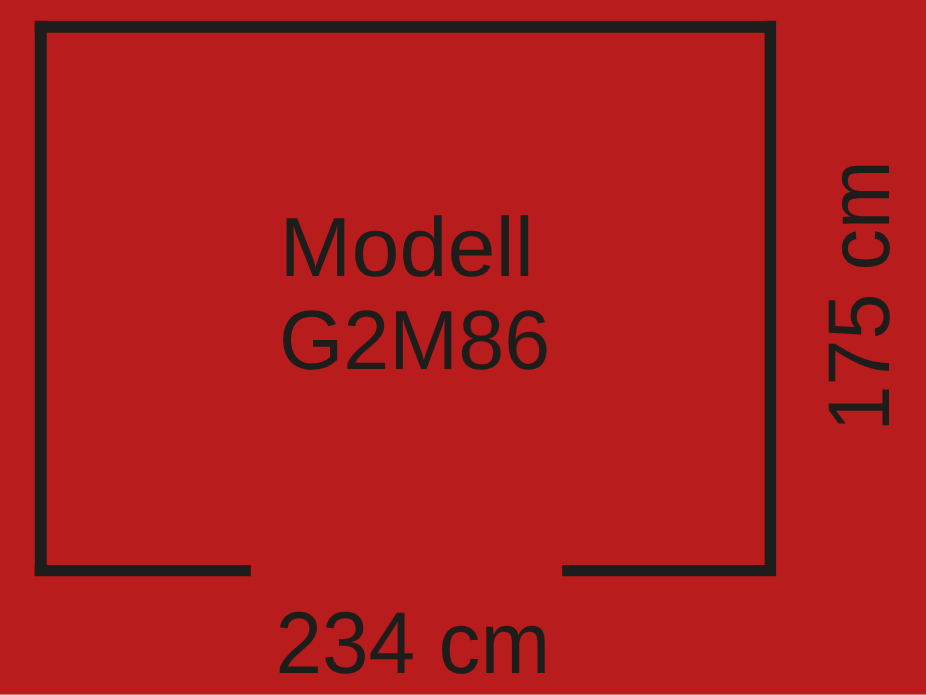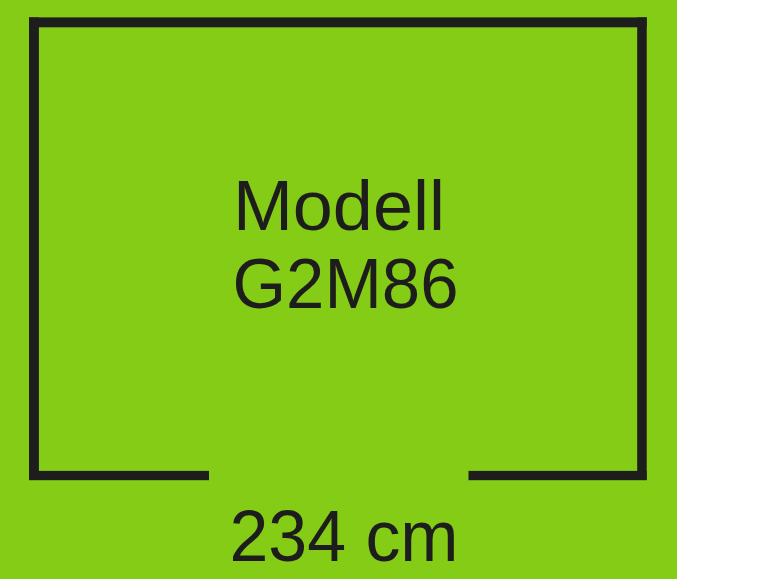--- a/index.html
+++ b/index.html
@@ -1,16 +1,16 @@
 <!DOCTYPE html>
 <html><head>
 <meta charset="utf-8">
 <style>
   html,body{margin:0;padding:0;background:#ffffff;}
-  #canvas{position:relative;width:677px;height:579px;background:#84cc16;overflow:hidden;}
+  #canvas{position:relative;width:772px;height:579px;background:#b91c1c;overflow:hidden;}
   svg text{font-family:"Liberation Sans",sans-serif;fill:#1d1d1b;}
 </style>
 </head>
 <body>
 
 <div id="canvas">
 <svg width="772" height="579" viewBox="0 0 772 579" xmlns="http://www.w3.org/2000/svg">
 
   <g>
 

